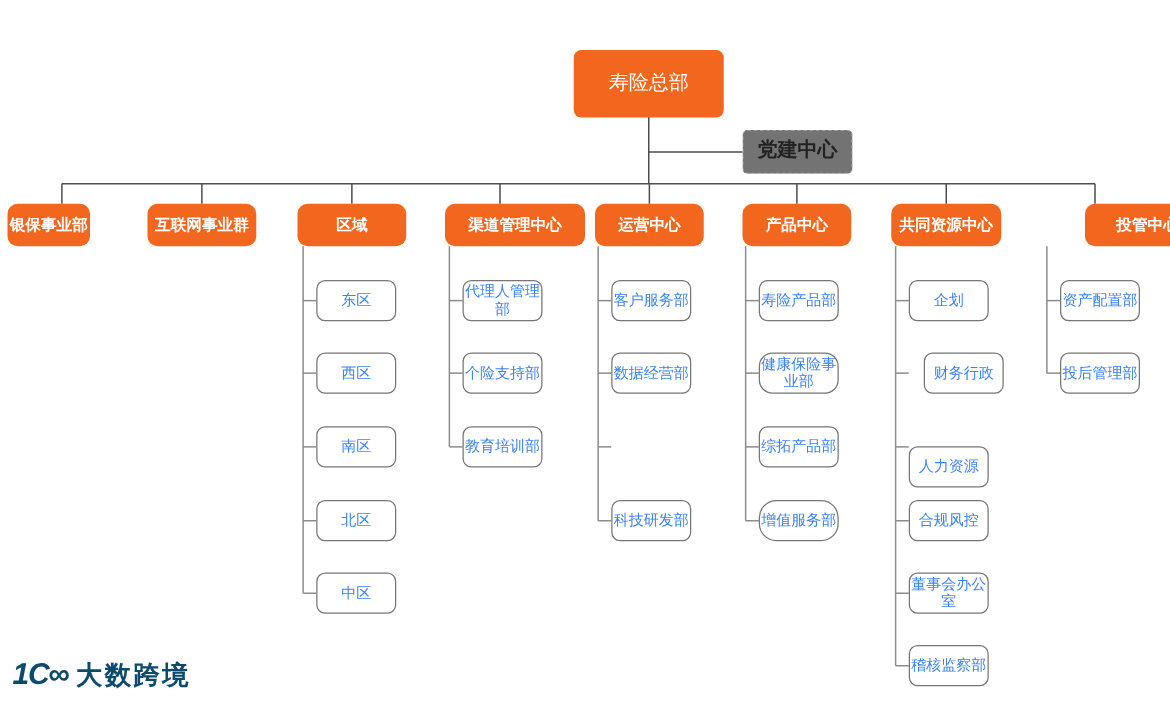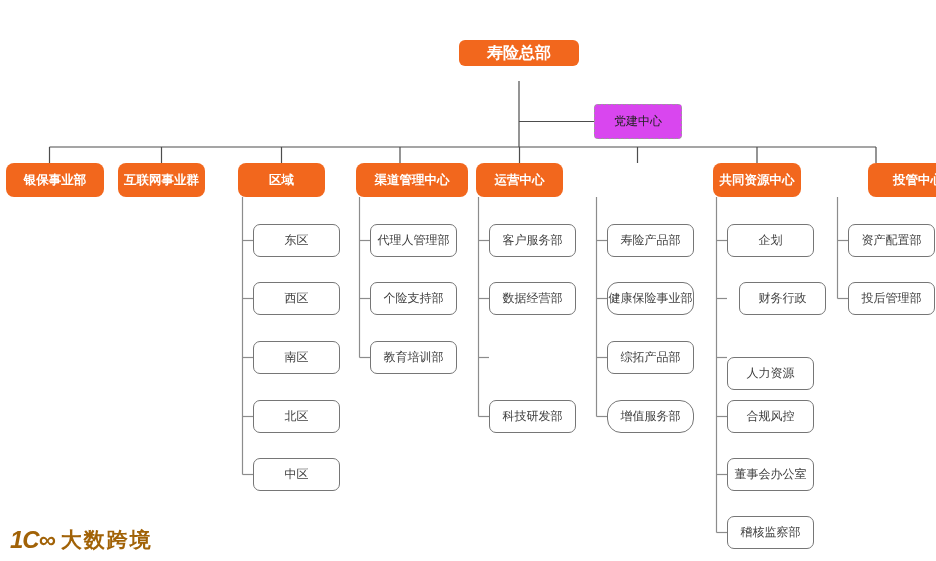--- a/index.html
+++ b/index.html
@@ -1,29 +1,29 @@
 <!DOCTYPE html>
 <html><head>
 <meta charset="utf-8">
 <style>
   html,body{margin:0;padding:0;background:#ffffff;}
   body{font-family:"Liberation Sans","DejaVu Sans",sans-serif;}
   .canvas{position:relative;width:936px;height:561px;background:#ffffff;overflow:hidden;}
   .lines{position:absolute;left:0;top:0;z-index:0;}
   .node{position:absolute;display:flex;align-items:center;justify-content:center;
         box-sizing:border-box;text-align:center;z-index:1;line-height:1.15;}
-  .node-root{width:120px;height:26px;background:#F2671D;color:#ffffff;
-             font-size:16px;font-weight:bold;border-radius:6px;}
+  .node-root{width:120px;height:54px;background:#F2671D;color:#ffffff;
+             font-size:16px;font-weight:normal;border-radius:6px;}
   .node-l2{height:34px;background:#F2671D;color:#ffffff;font-size:12.5px;
            font-weight:bold;border-radius:8px;top:163px;}
-  .node-dashed{width:88px;height:35px;background:#d946ef;border:1px dashed #9a9a9a;
-               border-radius:4px;color:#222222;font-size:12px;font-weight:normal;}
-  .node-child{width:87px;height:33px;background:#ffffff;border:1.3px solid #767676;
-              border-radius:7px;color:#404040;font-size:12px;}
-  .watermark{position:absolute;left:10px;top:526px;z-index:2;color:#a16207;
+  .node-dashed{width:88px;height:35px;background:#737373;border:1px dashed #9a9a9a;
+               border-radius:4px;color:#222222;font-size:16px;font-weight:bold;}
+  .node-child{width:64px;height:33px;background:#ffffff;border:1.3px solid #767676;
+              border-radius:7px;color:#3b82f6;font-size:12px;}
+  .watermark{position:absolute;left:10px;top:526px;z-index:2;color:#0c4a6e;
              display:flex;align-items:center;gap:6px;user-select:none;}
   .wm-logo{font-size:24px;font-weight:bold;font-style:italic;letter-spacing:-1px;}
   .wm-text{font-size:21px;font-weight:bold;letter-spacing:2px;}
 </style>
 </head>
 <body>
 
 <div class="canvas">
 
   <svg class="lines" width="936" height="561" viewBox="0 0 936 561">
@@ -73,25 +73,26 @@
       <path d="M837.5 197 V298.5"></path>
       <path d="M837.5 240.5 H848"></path>
         <path d="M837.5 298.5 H848"></path>
     </g>
   </svg>
 
   <div class="node node-root" style="left:459px;top:40px;">寿险总部</div>
 
   <div class="node node-dashed" style="left:594px;top:104px;">党建中心</div>
 
-  <div class="node node-l2" style="left:6px;width:98px;">银保事业部</div>
+  <div class="node node-l2" style="left:6px;width:66px;">银保事业部</div>
   <div class="node node-l2" style="left:118px;width:87px;">互联网事业群</div>
   <div class="node node-l2" style="left:238px;width:87px;">区域</div>
   <div class="node node-l2" style="left:356px;width:112px;">渠道管理中心</div>
   <div class="node node-l2" style="left:476px;width:87px;">运营中心</div>
+  <div class="node node-l2" style="left:594px;width:87px;">产品中心</div>
   <div class="node node-l2" style="left:713px;width:88px;">共同资源中心</div>
   <div class="node node-l2" style="left:868px;width:100px;">投管中心</div>
 
   <div class="node node-child" style="left:253px;top:224px;">东区</div>
   <div class="node node-child" style="left:253px;top:282px;">西区</div>
   <div class="node node-child" style="left:253px;top:341px;">南区</div>
   <div class="node node-child" style="left:253px;top:400px;">北区</div>
   <div class="node node-child" style="left:253px;top:458px;">中区</div>
 
   <div class="node node-child" style="left:370px;top:224px;">代理人管理部</div>

